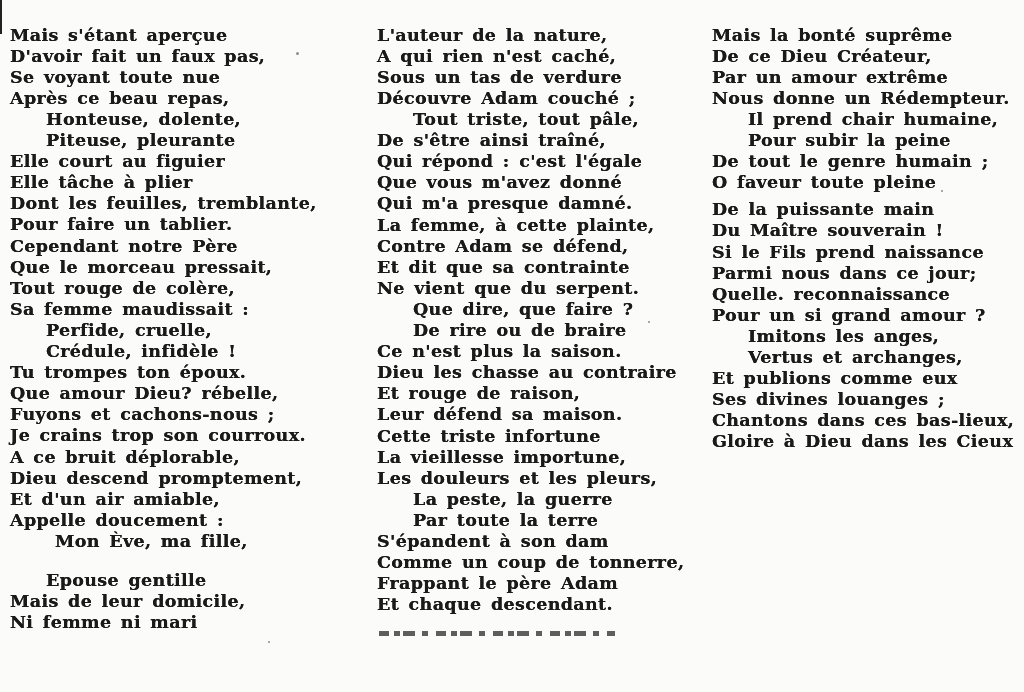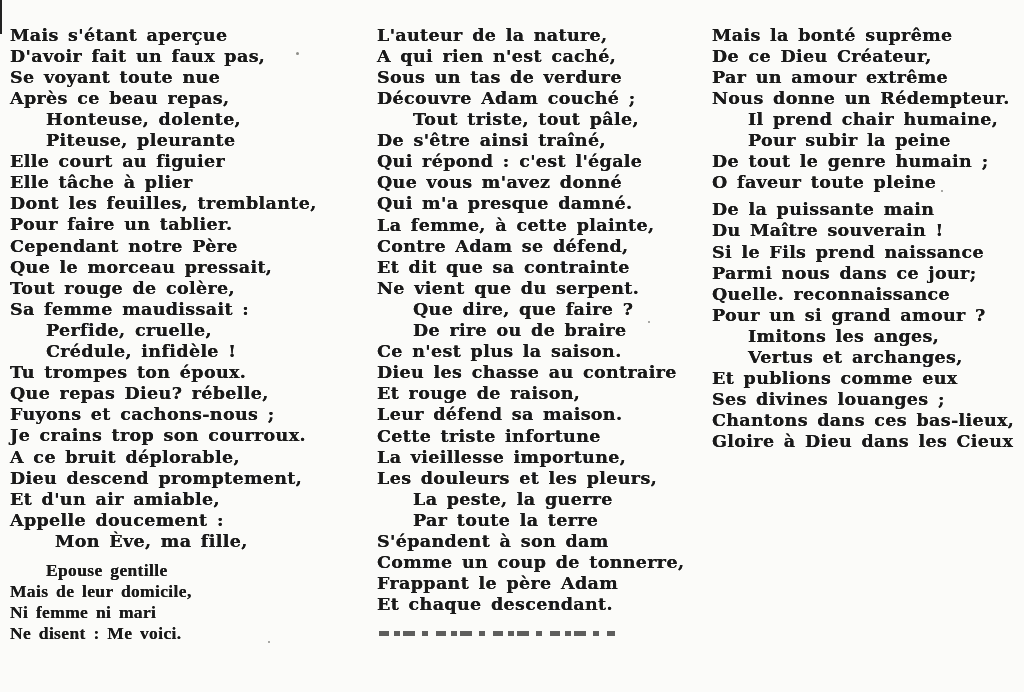--- a/index.html
+++ b/index.html
@@ -26,21 +26,21 @@
     font-size:17.5px;
     letter-spacing:0.35px;
     word-spacing:3px;
     text-shadow:0 0 0.5px currentColor;
   }
   .in0{padding-left:0;}
   .in1{padding-left:36px;}
   .in2{padding-left:45px;}
   .gap-none{margin-top:16px;}
   .gap-normal{margin-top:1px;}
-  .gap-large{margin-top:8px;font-family:Liberation Serif, serif;}
+  .gap-large{margin-top:18px;}
   .gap-small{margin-top:6px;}
   
   .remnant{
     margin-top:16px;
     margin-left:2px;
     width:236px;height:5px;
     overflow:hidden;
     background:repeating-linear-gradient(90deg,
       #2a2a2a 0 10px, transparent 10px 15px,
       #2a2a2a 15px 21px, transparent 21px 24px,
@@ -83,36 +83,35 @@
         <div class="line in0">Pour faire un tablier.</div>
       </div>
       <div class="stanza gap-normal">
         <div class="line in0">Cependant notre Père</div>
         <div class="line in0">Que le morceau pressait,</div>
         <div class="line in0">Tout rouge de colère,</div>
         <div class="line in0">Sa femme maudissait :</div>
         <div class="line in1">Perfide, cruelle,</div>
         <div class="line in1">Crédule, infidèle !</div>
         <div class="line in0">Tu trompes ton époux.</div>
-        <div class="line in0">Que repas Dieu? rébelle,</div>
+        <div class="line in0">Que amour Dieu? rébelle,</div>
         <div class="line in0">Fuyons et cachons-nous ;</div>
         <div class="line in0">Je crains trop son courroux.</div>
       </div>
       <div class="stanza gap-normal">
         <div class="line in0">A ce bruit déplorable,</div>
         <div class="line in0">Dieu descend promptement,</div>
         <div class="line in0">Et d'un air amiable,</div>
         <div class="line in0">Appelle doucement :</div>
         <div class="line in2">Mon Ève, ma fille,</div>
       </div>
       <div class="stanza gap-large">
         <div class="line in1">Epouse gentille</div>
         <div class="line in0">Mais de leur domicile,</div>
         <div class="line in0">Ni femme ni mari</div>
-        <div class="line in0">Ne disent : Me voici.</div>
       </div>
     </div>
     <div class="col col2">
       <div class="stanza gap-none">
         <div class="line in0">L'auteur de la nature,</div>
         <div class="line in0">A qui rien n'est caché,</div>
         <div class="line in0">Sous un tas de verdure</div>
         <div class="line in0">Découvre Adam couché ;</div>
         <div class="line in1">Tout triste, tout pâle,</div>
         <div class="line in0">De s'être ainsi traîné,</div>

